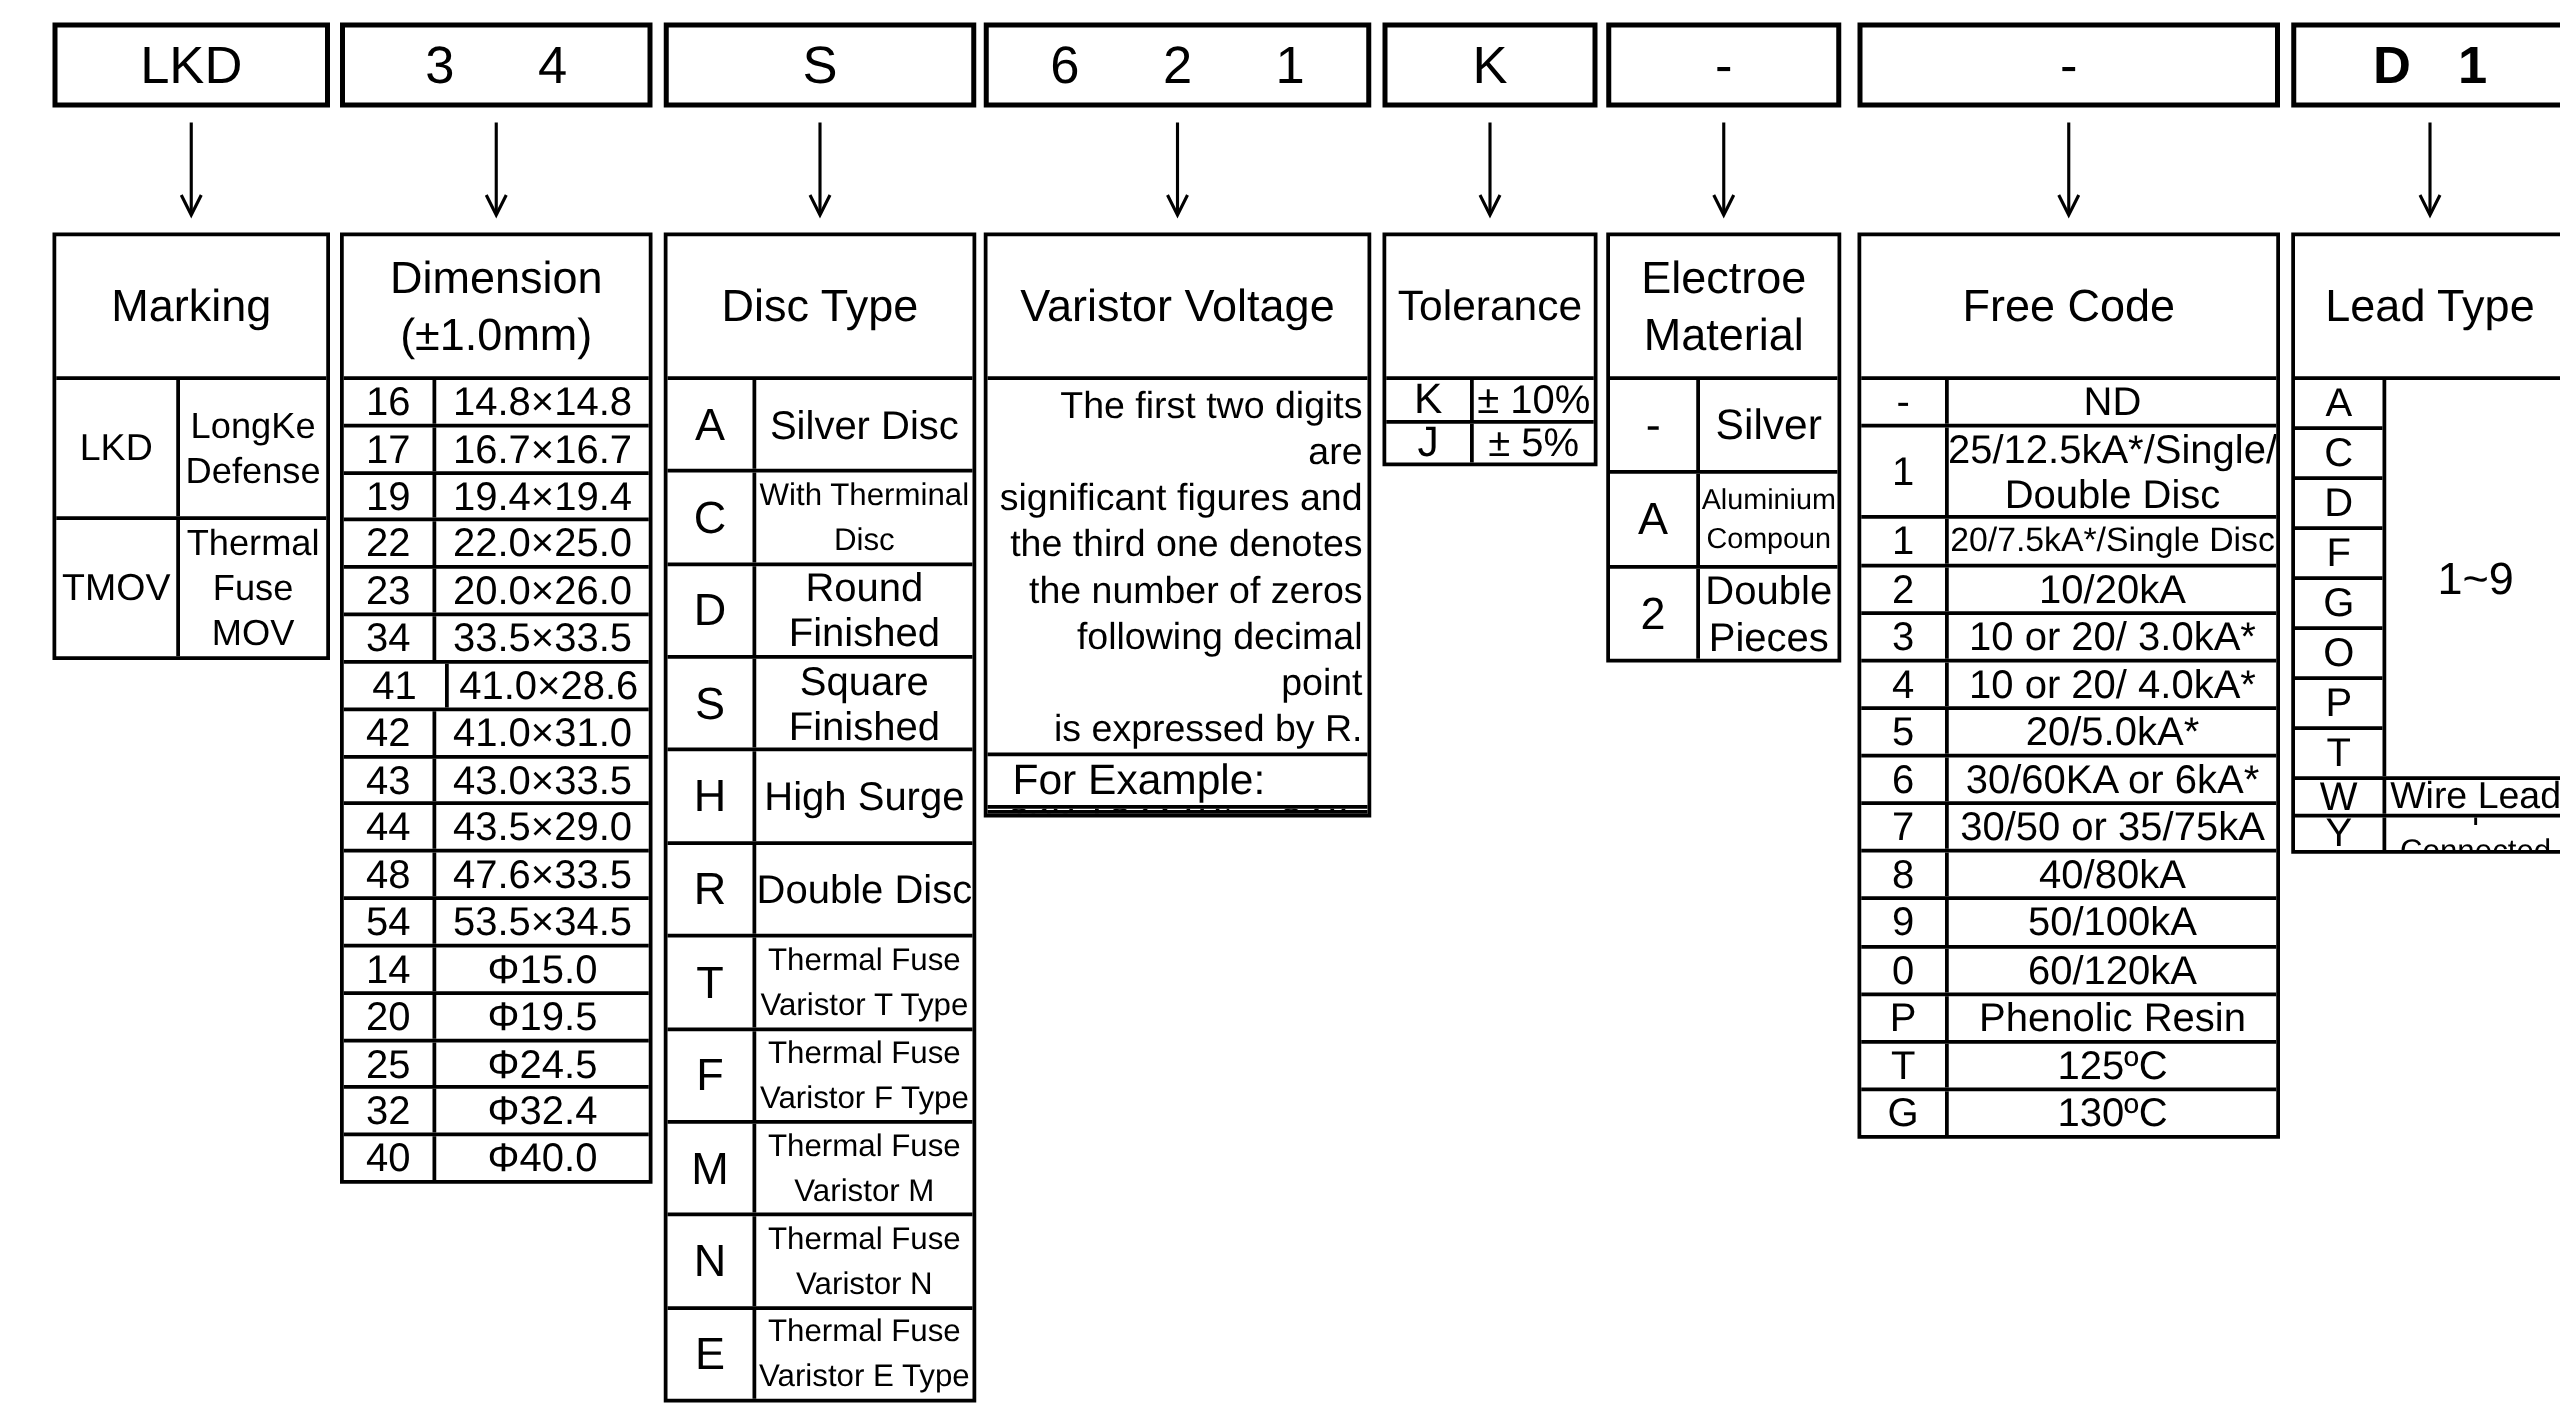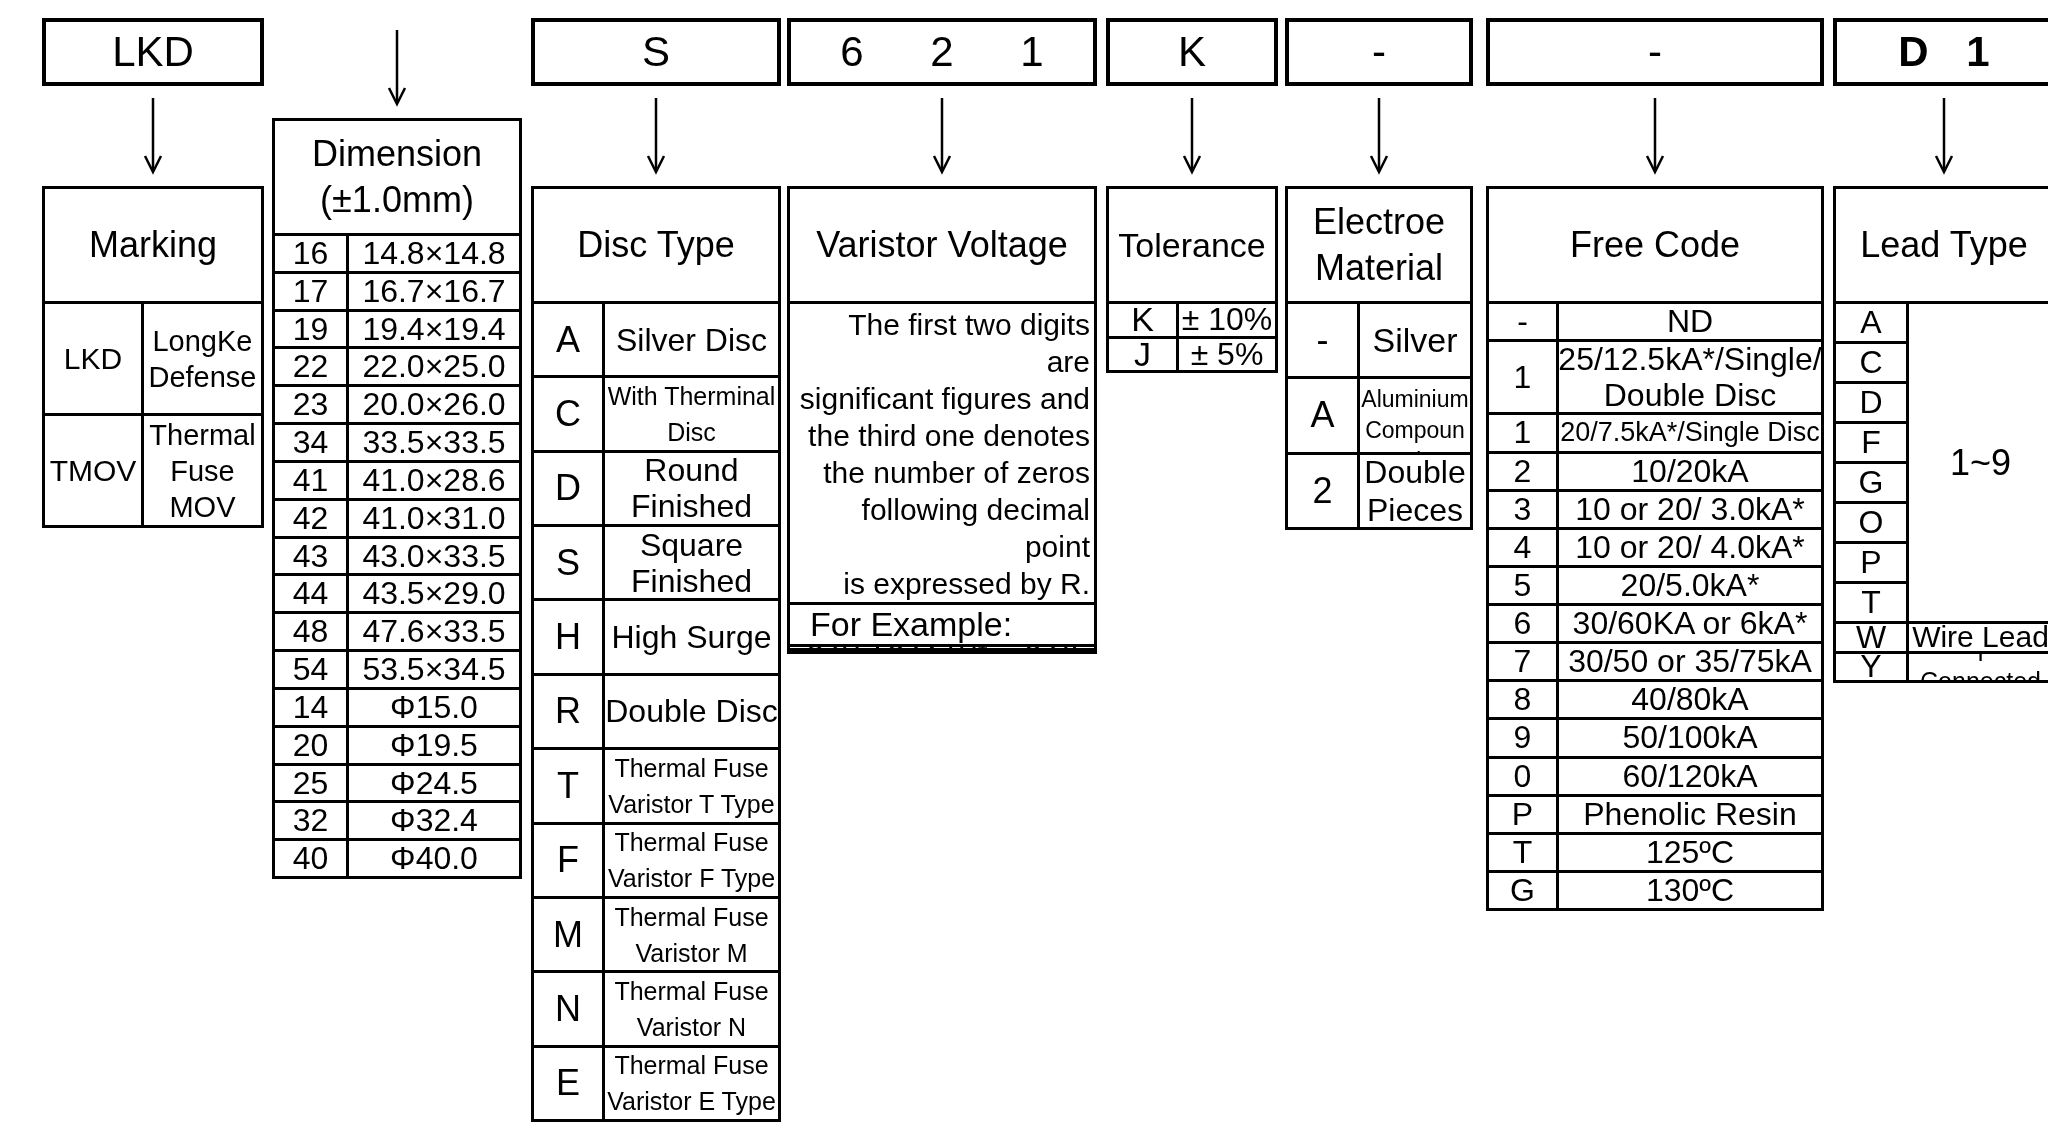--- a/index.html
+++ b/index.html
@@ -91,20 +91,23 @@
       <div class="row">
         <div class="cell code fs30" style="width:99px">TMOV</div>
         <div class="cell val fs29 lh36">Thermal
 Fuse
 MOV</div>
       </div>
     </div>
   </div>
 
   <div class="col" style="left:248px;width:250px">
+    <div class="code-box">
+      <span class="ws-wide">3 4</span>
+    </div>
     <div class="arrow-zone">
       <svg width="24" height="100" viewBox="0 0 24 100">
           <line x1="12" y1="12" x2="12" y2="84" stroke="#000" stroke-width="2.5"></line>
           <path d="M4 70 L12 86 L20 70" fill="none" stroke="#000" stroke-width="2.5"></path>
         </svg>
     </div>
     <div class="tbl" style="height:761px">
       <div class="thead">Dimension
 (±1.0mm)</div>
       <div class="row">
@@ -125,21 +128,21 @@
         </div>
       <div class="row">
           <div class="cell code fs32" style="width:74px">23</div>
           <div class="cell val fs32">20.0×26.0</div>
         </div>
       <div class="row">
           <div class="cell code fs32" style="width:74px">34</div>
           <div class="cell val fs32">33.5×33.5</div>
         </div>
       <div class="row">
-          <div class="cell code fs32" style="width:74px">41</div>
+          <div class="cell code fs32" style="width:84px">41</div>
           <div class="cell val fs32">41.0×28.6</div>
         </div>
       <div class="row">
           <div class="cell code fs32" style="width:74px">42</div>
           <div class="cell val fs32">41.0×31.0</div>
         </div>
       <div class="row">
           <div class="cell code fs32" style="width:74px">43</div>
           <div class="cell val fs32">43.0×33.5</div>
         </div>

